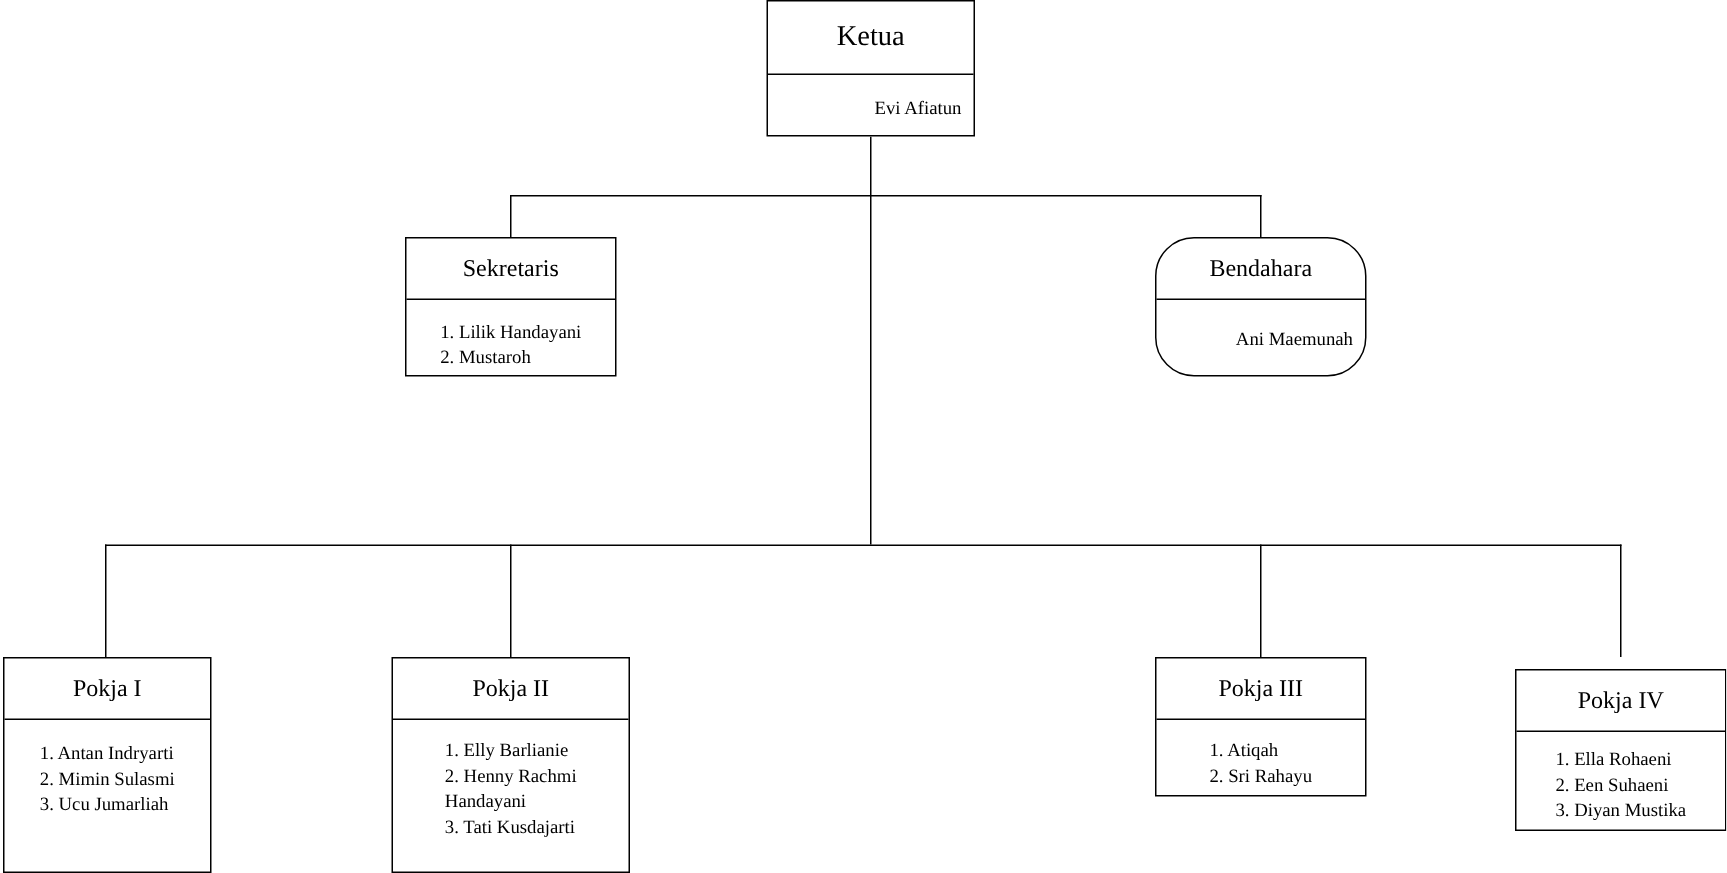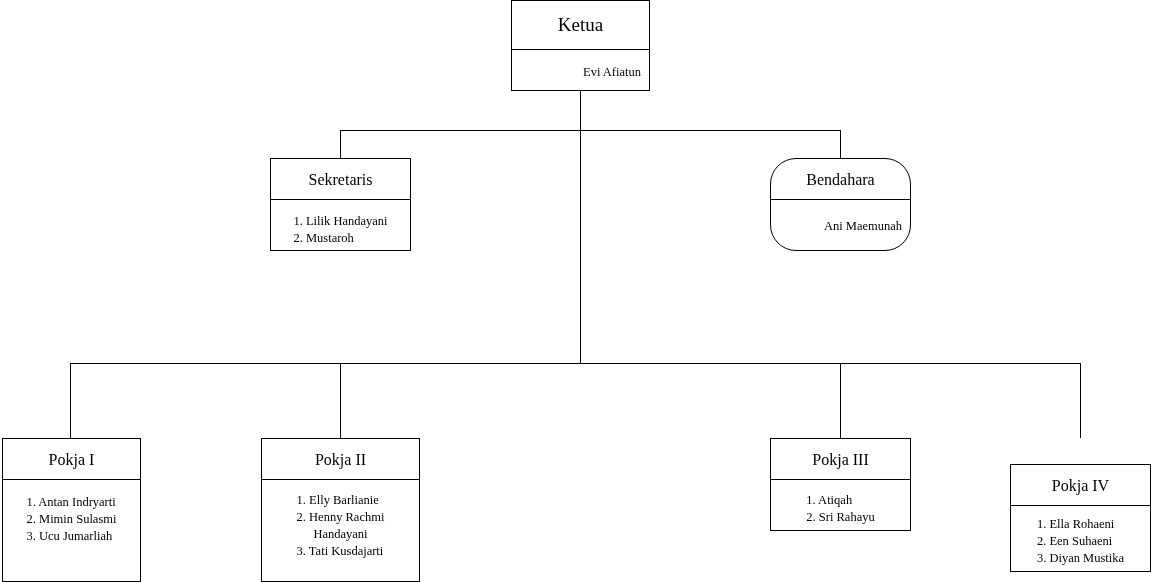--- a/index.html
+++ b/index.html
@@ -61,21 +61,21 @@
   .vline { width: 1px; }
   .hline { height: 1px; }
 
   
   #node-ketua      { left: 511px; top: 0px;   width: 139px; height: 91px; }
   #node-sekretaris { left: 270px; top: 158px; width: 141px; height: 93px; }
   #node-bendahara  { left: 770px; top: 158px; width: 141px; height: 93px; border-radius: 26px; }
   #node-pokja1     { left: 2px;   top: 438px; width: 139px; height: 144px; }
   #node-pokja2     { left: 261px; top: 438px; width: 159px; height: 144px; }
   #node-pokja3     { left: 770px; top: 438px; width: 141px; height: 93px; }
-  #node-pokja4     { left: 1010px;top: 464px; width: 141px; height: 108px; }
+  #node-pokja4     { left: 1010px;top: 446px; width: 141px; height: 108px; }
 
   
   #node-ketua .node-title { padding: 13px 4px 12px; font-size: 19px; }
   #node-ketua .node-body  { padding-top: 14px; }
 
   #node-sekretaris .node-title,
   #node-bendahara .node-title,
   #node-pokja1 .node-title,
   #node-pokja2 .node-title,
   #node-pokja3 .node-title,
@@ -143,21 +143,21 @@
     </div>
   </div>
 
   <div class="node" id="node-pokja2">
     <div class="node-title">Pokja II</div>
     <div class="node-divider"></div>
     <div class="node-body">
       <ol>
         <li>1. Elly Barlianie</li>
         <li>2. Henny Rachmi</li>
-        <li style="text-align:center;">Handayani</li>
+        <li style="text-align:left;">Handayani</li>
         <li>3. Tati Kusdajarti</li>
       </ol>
     </div>
   </div>
 
   <div class="node" id="node-pokja3">
     <div class="node-title">Pokja III</div>
     <div class="node-divider"></div>
     <div class="node-body">
       <ol>

